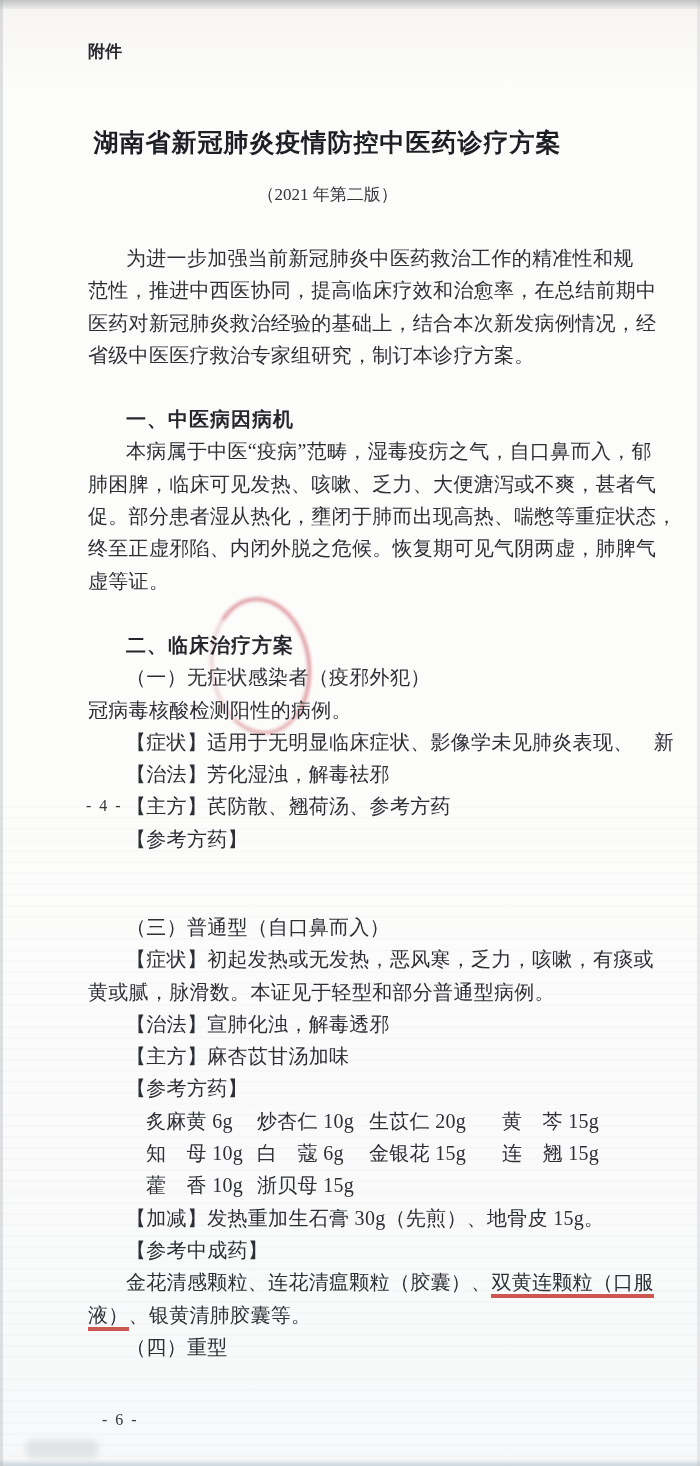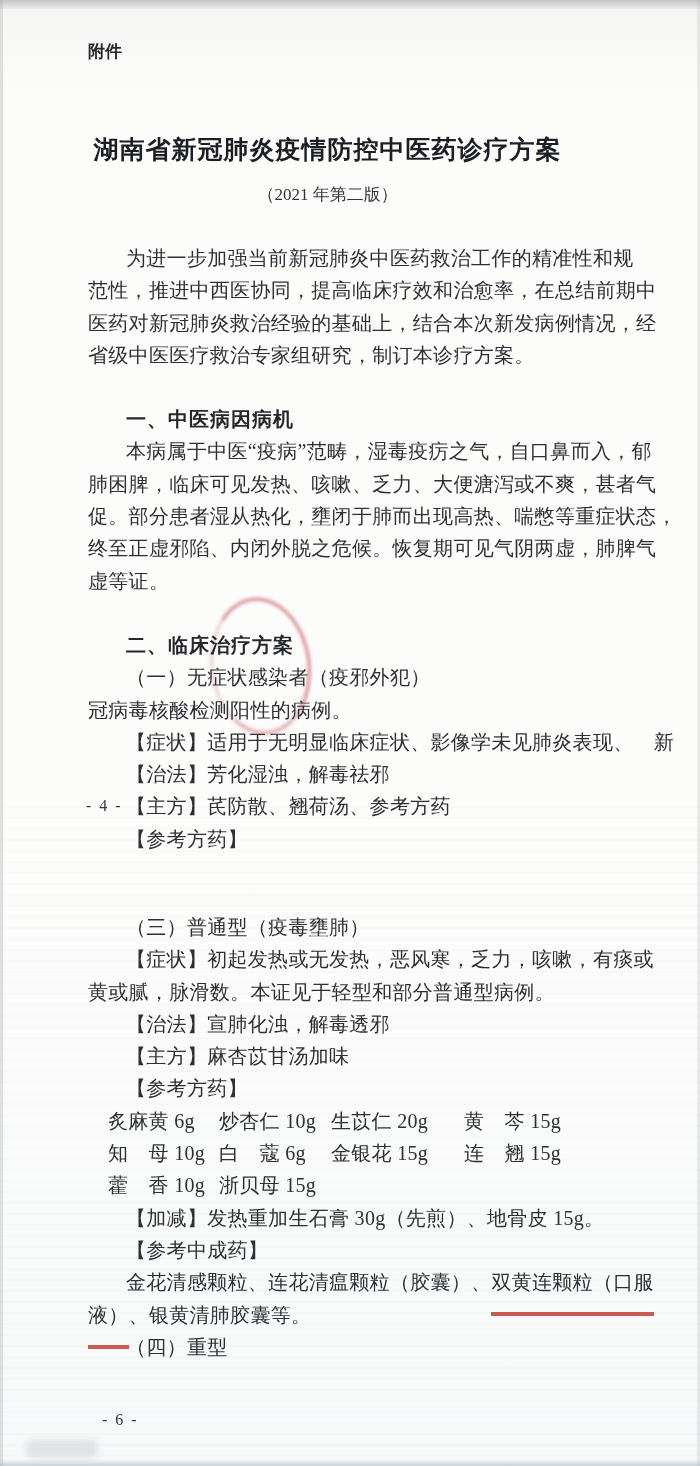--- a/index.html
+++ b/index.html
@@ -18,43 +18,43 @@
   .tint{position:absolute;inset:0;pointer-events:none;
     background:linear-gradient(180deg,rgba(228,226,221,.30),rgba(255,255,255,0) 6%,
       rgba(250,250,249,0) 58%,rgba(238,242,245,.35) 99%);}
   .streaks{position:absolute;left:0;right:0;top:55%;bottom:0;pointer-events:none;opacity:.5;
     background:repeating-linear-gradient(180deg,rgba(120,130,140,.05) 0 2px,rgba(0,0,0,0) 2px 11px);}
   .blob{position:absolute;left:26px;top:1440px;width:72px;height:18px;border-radius:6px;
     background:rgba(198,201,205,.45);filter:blur(3px);}
 
   .attach{position:absolute;top:40px;left:88px;font-size:17px;font-weight:700;
     font-family:Liberation Sans, sans-serif;color:#27282d;}
-  .title{position:absolute;top:121px;left:0;right:45px;margin:12px;text-align:center;
+  .title{position:absolute;top:121px;left:0;right:45px;margin:5px;text-align:center;
     font-size:25px;font-weight:700;letter-spacing:1px;color:#1d1e24;}
   .edition{position:absolute;top:183px;left:0;right:45px;text-align:center;
     font-size:17px;color:#33343a;}
 
   .page-body{position:absolute;left:88px;right:52px;font-size:20px;line-height:32.3px;
     letter-spacing:.3px;}
   #p1{top:242px;}
   #p2{top:911px;}
   .line{white-space:nowrap;height:32.3px;}
   .ind{text-indent:38px;}
   .hd{font-family:"Liberation Sans","DejaVu Sans",sans-serif;font-weight:700;
     letter-spacing:1px;color:#26272c;margin-top:32px;}
-  .herb-row{display:flex;margin-left:20px;}
+  .herb-row{display:flex;margin-left:58px;}
   .hc1{width:111px;}
   .hc2{width:112px;}
   .hc3{width:133px;}
   .pagenum{position:absolute;font-size:16px;letter-spacing:2px;color:#35363c;}
   #pn1{top:797px;left:86px;}
   #pn2{top:1411px;left:102px;}
 
   
-  .ul-red{border-bottom:4px solid rgba(194,54,44,.82);padding-bottom:19px;}
+  .ul-red{border-bottom:4px solid rgba(194,54,44,.82);padding-bottom:1px;}
   .stamp{position:absolute;left:210px;top:597px;width:93px;height:130px;border-radius:50%;
     border:4px solid rgba(199,77,87,.40);
     border-top-color:rgba(199,77,87,.50);border-right-color:rgba(199,77,87,.50);
     border-left-color:rgba(199,77,87,.20);
     transform:rotate(-7deg);filter:blur(1.4px);pointer-events:none;}
 </style>
 </head>
 <body>
 
 <div class="scan">
@@ -87,21 +87,21 @@
     <div class="line ind">（一）无症状感染者（疫邪外犯）</div>
     <div class="line">冠病毒核酸检测阳性的病例。</div>
     <div class="line ind">【症状】适用于无明显临床症状、影像学未见肺炎表现、　新</div>
     <div class="line ind">【治法】芳化湿浊，解毒祛邪</div>
     <div class="line ind">【主方】芪防散、翘荷汤、参考方药</div>
     <div class="line ind">【参考方药】</div>
   </div>
   <div class="pagenum" id="pn1">- 4 -</div>
 
   <div class="page-body" id="p2">
-    <div class="line ind">（三）普通型（疫毒壅肺）</div>
+    <div class="line ind">（三）普通型（自口鼻而入）</div>
     <div class="line ind">【症状】初起发热或无发热，恶风寒，乏力，咳嗽，有痰或</div>
     <div class="line">黄或腻，脉滑数。本证见于轻型和部分普通型病例。</div>
     <div class="line ind">【治法】宣肺化浊，解毒透邪</div>
     <div class="line ind">【主方】麻杏苡甘汤加味</div>
     <div class="line ind">【参考方药】</div>
     <div class="line herb-row">
       <span class="hc1">炙麻黄 6g</span>
       <span class="hc2">炒杏仁 10g</span>
       <span class="hc3">生苡仁 20g</span>
       <span>黄　芩 15g</span>

